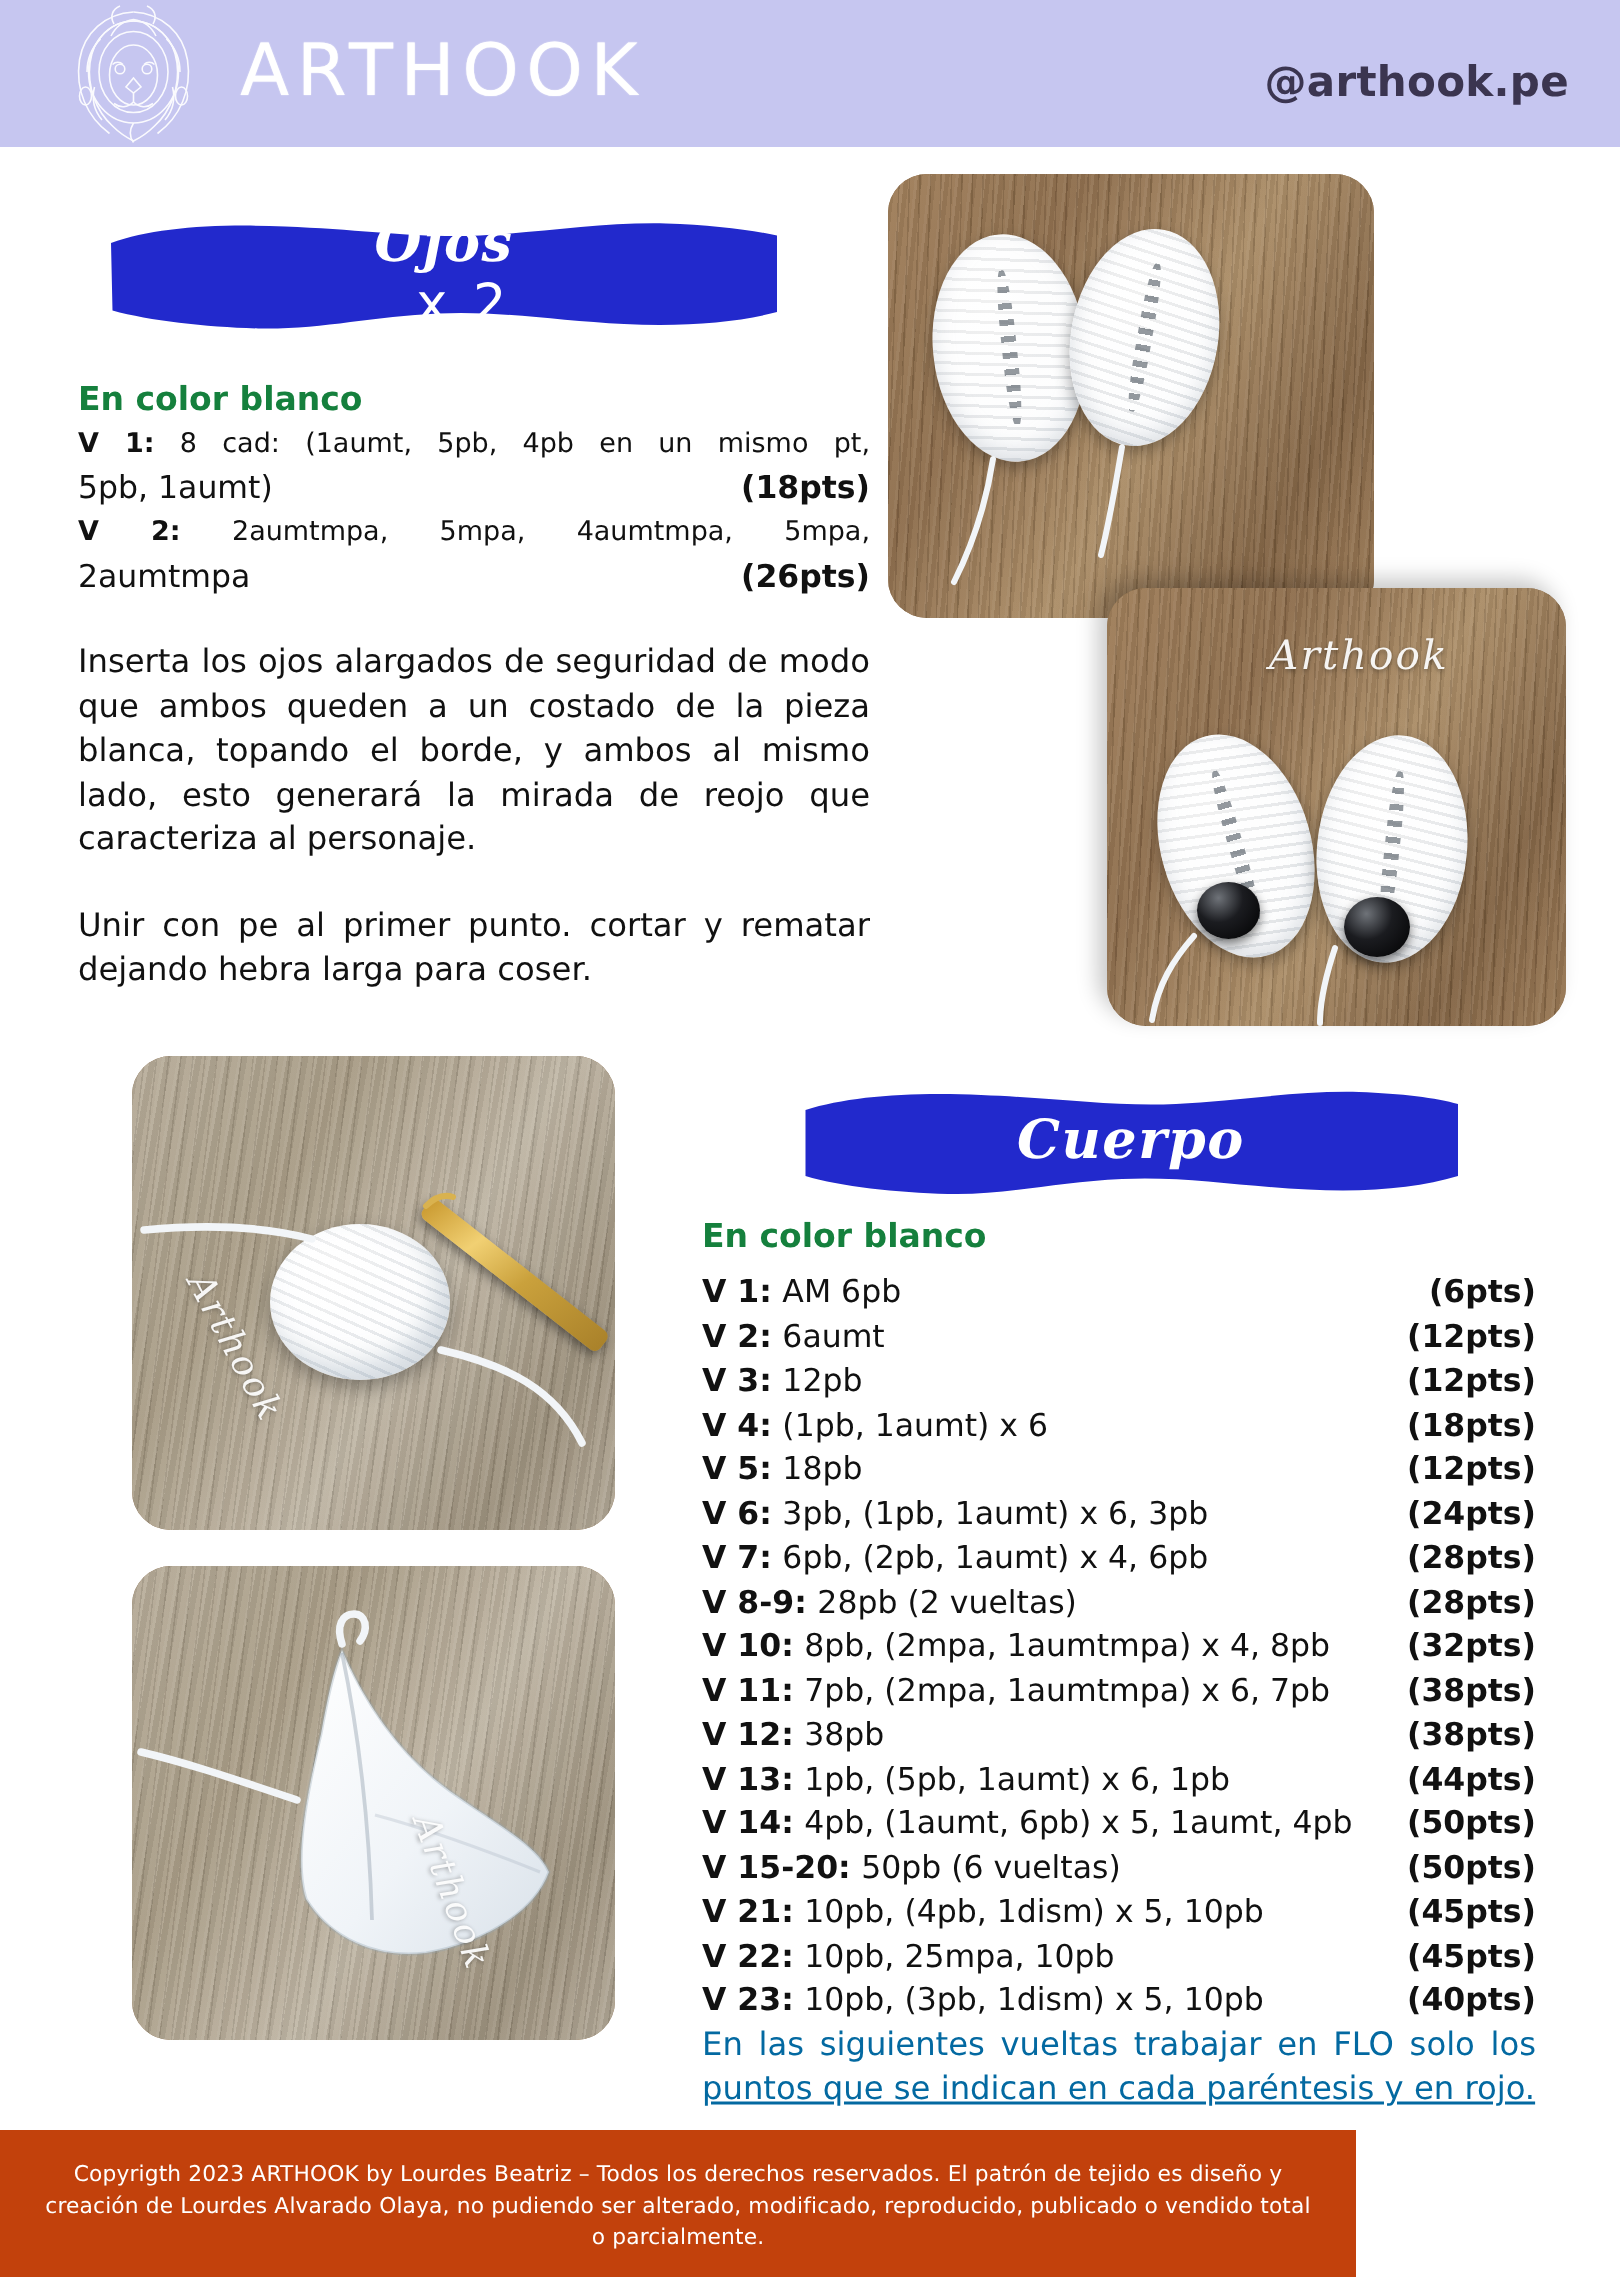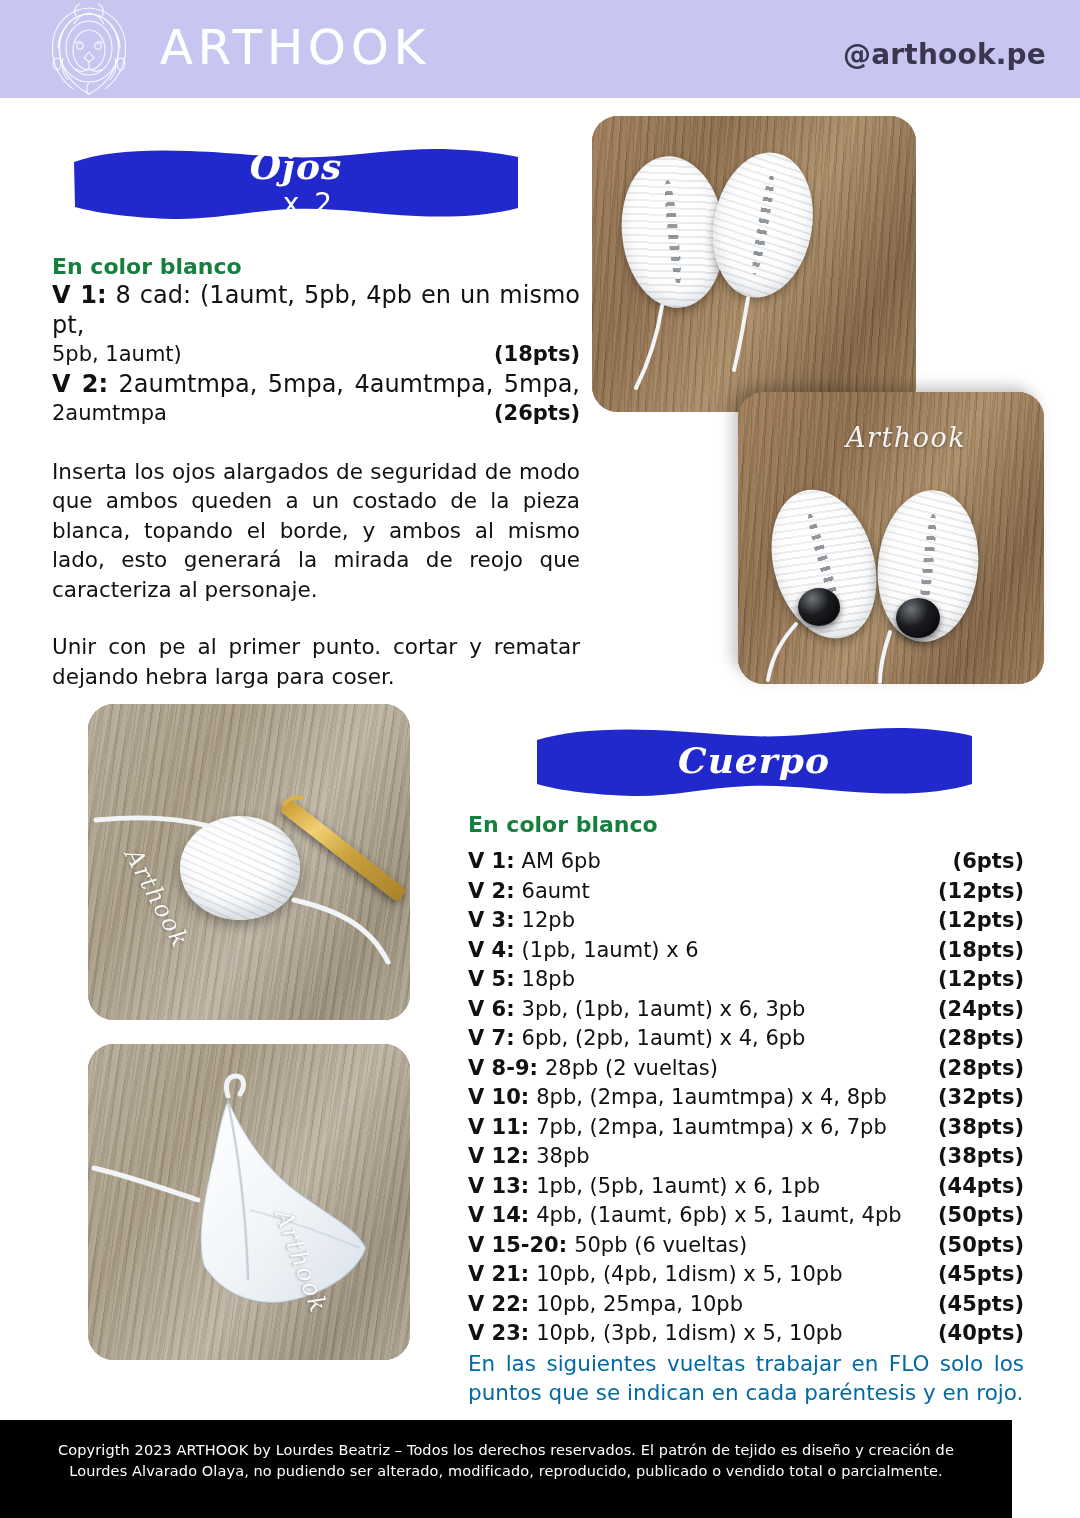--- a/index.html
+++ b/index.html
@@ -49,22 +49,22 @@
     font-size: 28px;
     font-weight: 600;
     color: #3b3550;
     letter-spacing: .2px;
   }
 
   
   .footer {
     position: absolute;
     left: 0; bottom: 0;
-    width: 1012px; height: 98px;
-    background: #000000;
+    width: 904px; height: 98px;
+    background: #c2410c;
   }
   .footer-text {
     position: absolute;
     left: 28px; right: 28px; top: 20px;
     text-align: center;
     font-family: "DejaVu Sans", sans-serif;
     font-size: 14.5px;
     line-height: 21px;
     color: #ffffff;
     letter-spacing: .1px;
@@ -88,21 +88,21 @@
     font-weight: 700;
     letter-spacing: 1px;
     padding-bottom: 4px;
     white-space: nowrap;
     flex-direction: column;
   }
   .banner-label .suffix {
     font-family: "DejaVu Sans", sans-serif;
     font-style: normal;
     font-weight: 400;
-    font-size: 28px;
+    font-size: 35px;
     margin-left: 26px;
     letter-spacing: 3px;
   }
 
   #banner-ojos { left: 72px; top: 146px; width: 448px; height: 76px; }
   #banner-cuerpo { left: 534px; top: 726px; width: 440px; height: 72px; }
 
   
   .col-left-text {
     position: absolute;
@@ -116,21 +116,21 @@
   .subhead {
     font-family: "DejaVu Sans", sans-serif;
     font-size: 22px;
     font-weight: 700;
     color: #15803d;
     margin-bottom: 2px;
   }
 
   .row-line {
     font-family: "DejaVu Sans", sans-serif;
-    font-size: 24px;
+    font-size: 18px;
     line-height: 29.5px;
     color: #111111;
     text-align: justify;
     text-align-last: justify;
   }
   .row-line b { font-weight: 700; }
 
   .para {
     font-family: "DejaVu Sans", sans-serif;
     font-size: 21.5px;
@@ -155,21 +155,21 @@
   .vrow .vpts   { font-weight: 700; margin-left: auto; padding-left: 10px; }
 
   .closing {
     font-family: "DejaVu Sans", sans-serif;
     font-size: 21.5px;
     line-height: 29.5px;
     color: #0369a1;
     text-align: justify;
   }
   .closing .jline { text-align: justify; text-align-last: justify; }
-  .closing .jline.last { text-align-last: left; }
+  .closing .jline.last { text-align-last: left; text-decoration: underline; }
 
   
   .photo {
     position: absolute;
     overflow: hidden;
     border-radius: 26px;
     background: #8a6a47;
   }
   .photo .wood {
     position: absolute; inset: 0;

